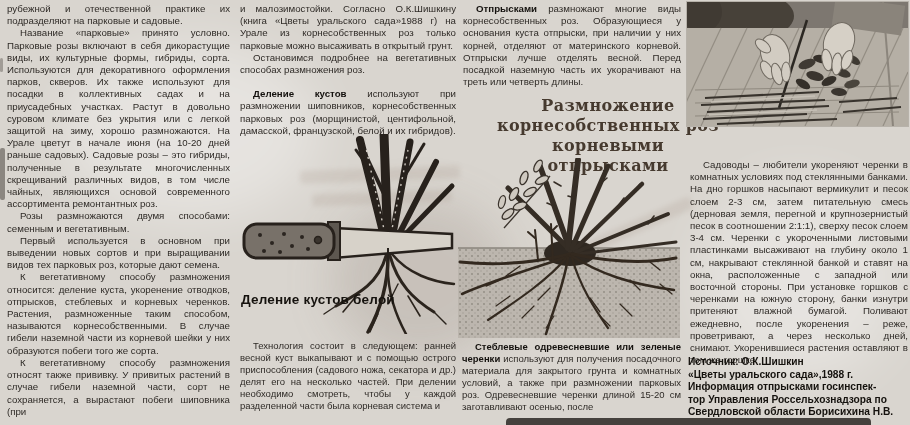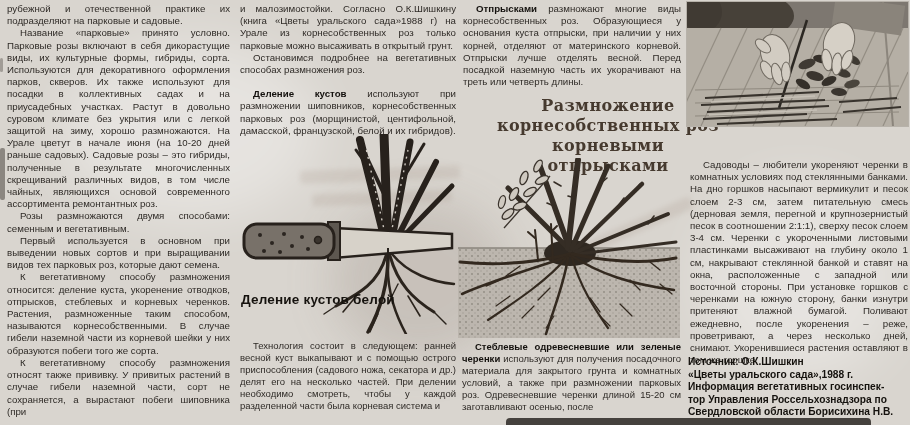--- a/index.html
+++ b/index.html
@@ -276,18 +276,18 @@
   </svg>
 </div>
 
 <div class="col" style="left:690px;top:131px;width:218px;height:222px;margin-top:28px;">
   <p>Садоводы – любители укореняют черенки в комнатных условиях под стеклянными банками. На дно горшков насыпают вермикулит и песок слоем 2-3 см, затем питательную смесь (дерновая земля, перегной и крупнозернистый песок в соотношении 2:1:1), сверху песок слоем 3-4 см. Черенки с укороченными листовыми пластинками высаживают на глубину около 1 см, накрывают стеклянной банкой и ставят на окна, расположенные с западной или восточной стороны. При установке горшков с черенками на южную сторону, банки изнутри притеняют влажной бумагой. Поливают ежедневно, после укоренения – реже, проветривают, а через несколько дней, снимают. Укоренившиеся растения оставляют в том же горшке.</p>
 </div>
 
 <div class="source">
   <div>Источник: О.К.Шишкин</div>
   <div>«Цветы уральского сада»,1988 г.</div>
-  <div>Информация вегетативных госинспек-</div>
+  <div>Информация отпрысками госинспек-</div>
   <div>тор Управления Россельхознадзора по</div>
   <div>Свердловской области Борисихина Н.В.</div>
 </div>
 
 <div class="nextphoto"></div>
 
 </body></html>

